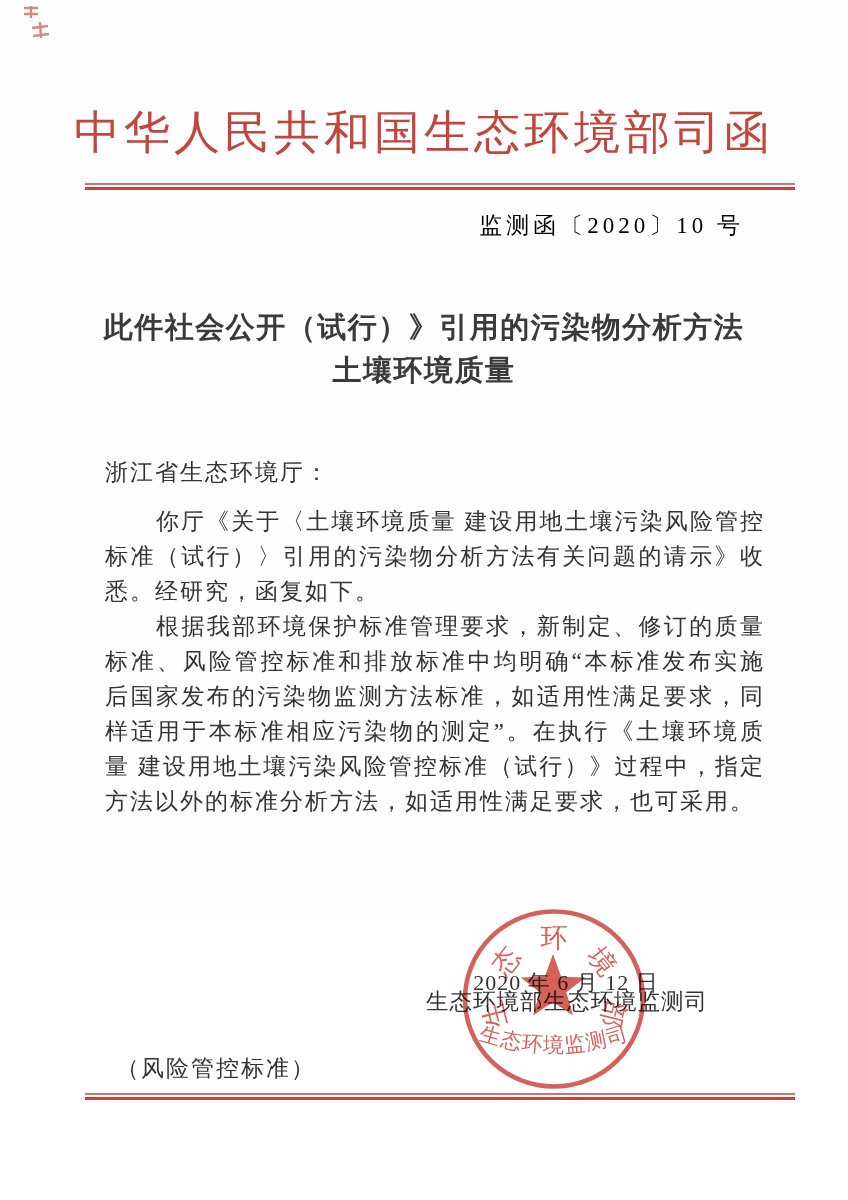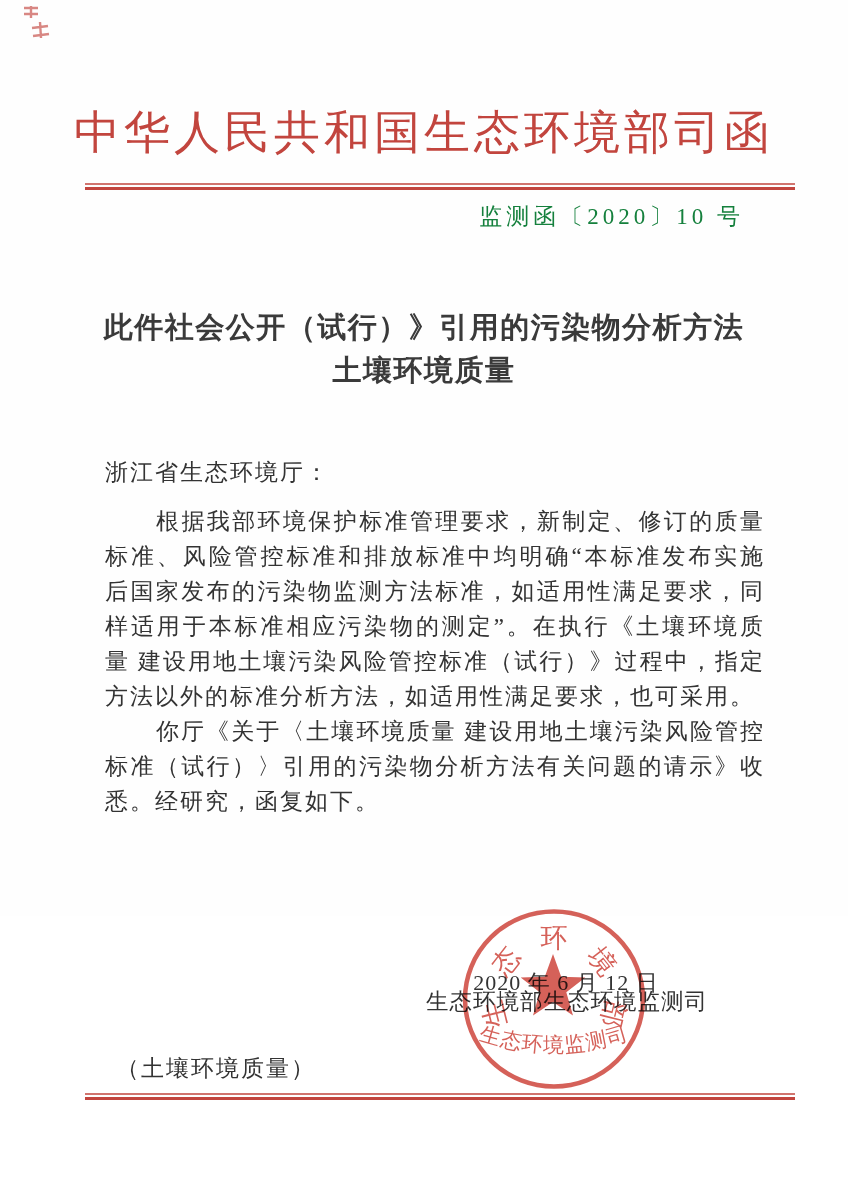--- a/index.html
+++ b/index.html
@@ -22,22 +22,22 @@
   }
 
   .rule{position:absolute;left:85px;width:710px;}
   .rule-top{top:183px;}
   .rule-bottom{top:1093px;}
   .rule .thin{height:2px;background:var(--red-header);opacity:.75;}
   .rule .gap{height:2px;background:transparent;}
   .rule .thick{height:3px;background:var(--red-header);}
 
   .doc-number{
-    position:absolute;top:201px;right:104px;
-    font-size:23px;letter-spacing:4px;color:#15803d;white-space:nowrap;
+    position:absolute;top:210px;right:104px;
+    font-size:23px;letter-spacing:4px;color:#000000;white-space:nowrap;
   }
 
   .title{
     position:absolute;top:306px;left:0;width:100%;
     text-align:center;font-weight:700;font-size:29px;line-height:43px;
     letter-spacing:1.5px;color:var(--ink);
   }
 
   .body-text{
     position:absolute;top:455px;left:105px;width:660px;
@@ -90,28 +90,28 @@
 
   <div class="doc-number">监测函〔2020〕10 号</div>
 
   <div class="title">
     <div>此件社会公开（试行）》引用的污染物分析方法</div>
     <div>土壤环境质量</div>
   </div>
 
   <div class="body-text">
     <div class="recipient">浙江省生态环境厅：</div>
+    <p>你厅《关于〈土壤环境质量 建设用地土壤污染风险管控标准（试行）〉引用的污染物分析方法有关问题的请示》收悉。经研究，函复如下。</p>
     <p>根据我部环境保护标准管理要求，新制定、修订的质量标准、风险管控标准和排放标准中均明确“本标准发布实施后国家发布的污染物监测方法标准，如适用性满足要求，同样适用于本标准相应污染物的测定”。在执行《土壤环境质量 建设用地土壤污染风险管控标准（试行）》过程中，指定方法以外的标准分析方法，如适用性满足要求，也可采用。</p>
-    <p>你厅《关于〈土壤环境质量 建设用地土壤污染风险管控标准（试行）〉引用的污染物分析方法有关问题的请示》收悉。经研究，函复如下。</p>
   </div>
 
   <div class="sign-name">生态环境部生态环境监测司</div>
   <div class="sign-date">2020 年 6 月 12 日</div>
 
-  <div class="public-note">（土壤环境质量）</div>
+  <div class="public-note">（风险管控标准）</div>
 
   <div class="rule rule-bottom">
     <div class="thin"></div>
     <div class="gap"></div>
     <div class="thick"></div>
   </div>
 
   <svg class="seal" viewBox="0 0 200 200" aria-hidden="true">
     <ellipse cx="100" cy="100" rx="89" ry="87.5" fill="none" stroke="#cf4b42" stroke-width="4.5"></ellipse>
 

